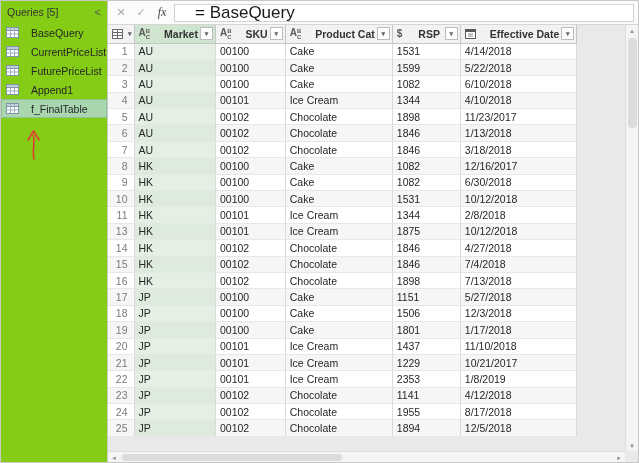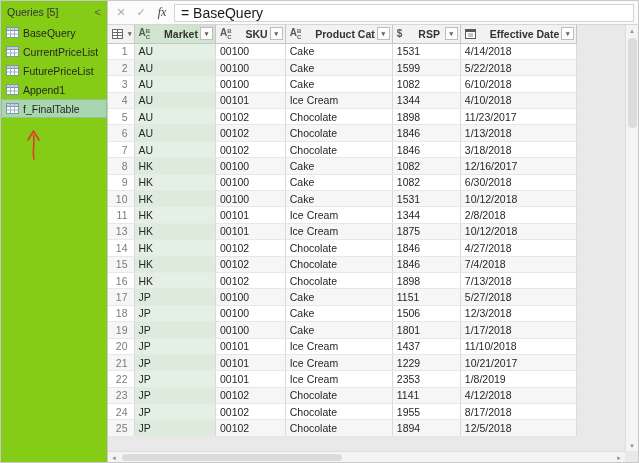--- a/index.html
+++ b/index.html
@@ -9,38 +9,38 @@
   .app { width:639px; height:463px; display:flex; background:#e9e9e9;
          border:1px solid #c8c8c8; overflow:hidden; font-size:11px; color:#262626; }
 
   
   .sidebar { width:107px; flex-shrink:0; background:#84cc16;
              border-right:1px solid #c9c9c9; position:relative; }
   .sidebar-header { height:22px; display:flex; align-items:center;
                     justify-content:space-between; padding:0 6px; color:#333; }
   .sidebar-title { font-size:10.5px; }
   .collapse-btn { color:#555; font-size:11px; cursor:default; }
-  .query-item { height:19px; display:flex; align-items:center; gap:4px;
+  .query-item { height:19px; display:flex; align-items:center; gap:12px;
                 padding-left:5px; cursor:default; white-space:nowrap; }
   .query-item.selected { background:#a9d6ae; outline:1px solid #8cc593; outline-offset:-1px; }
   .q-icon { display:inline-flex; width:13px; flex-shrink:0; }
   .q-label { font-size:10.5px; overflow:hidden; text-overflow:ellipsis; }
   .annotation-arrow { position:absolute; left:22px; top:126px; }
 
   
   .main { flex:1; display:flex; flex-direction:column; min-width:0; }
 
   .formula-bar { height:24px; background:#fbfbfb; border-bottom:1px solid #d6d6d6;
                  display:flex; align-items:center; padding:0 4px; gap:2px; }
   .fb-btn { width:18px; text-align:center; color:#a8a8a8; font-size:11px; }
   .fb-fx { width:20px; text-align:center; font-style:italic;
            font-family:"Liberation Serif", serif; color:#444; font-size:12px; }
   .fb-input { flex:1; height:18px; background:#fff; border:1px solid #d2d2d2;
               display:flex; align-items:center; padding:0 6px; }
-  .fb-text { font-size:14px; color:#1a1a1a; }
+  .fb-text { font-size:17px; color:#1a1a1a;margin-left:14px; }
 
   .content { flex:1; position:relative; background:#e9e9e9; overflow:hidden; }
 
   table.grid { border-collapse:collapse; table-layout:fixed; background:#fff;
                position:absolute; top:0; left:0; }
   th, td { border-right:1px solid #dadada; border-bottom:1px solid #e7e7e7;
            padding:0 4px; height:16.4px; overflow:hidden; white-space:nowrap;
            font-size:10.5px; }
   thead th { background:#f2f2f2; border-bottom:1px solid #c6c6c6;
              border-right:1px solid #c6c6c6; font-weight:bold; color:#333;

